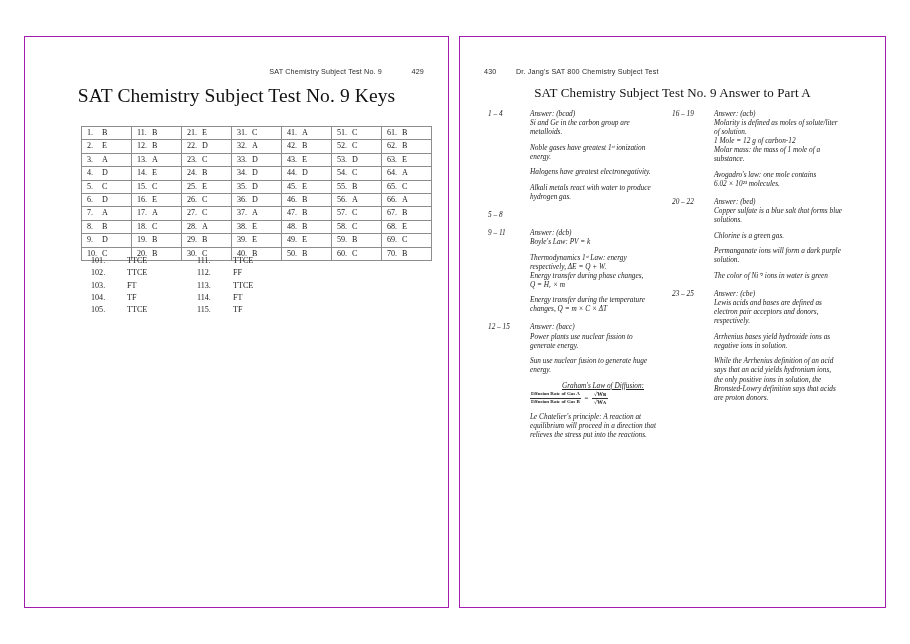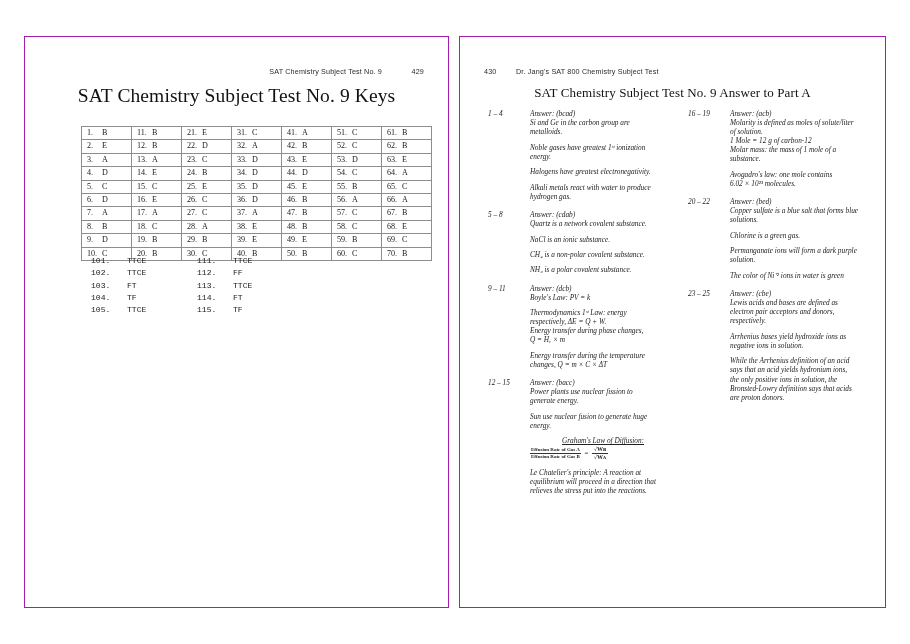--- a/index.html
+++ b/index.html
@@ -92,21 +92,20 @@
     position: absolute;
     top: 218px;
     left: 66px;
     width: 320px;
     font-size: 8.1px;
     color: #1b1b1b;
   }
   .tf-col {
     float: left;
     width: 106px;
-    font-family: Liberation Mono, monospace;
   }
   .tf-row {
     height: 12.3px;
     line-height: 12.3px;
     white-space: nowrap;
   }
   .tf-row .n {
     display: inline-block;
     width: 24px;
   }
@@ -122,21 +121,21 @@
     left: 20px;
     right: 14px;
     height: 470px;
   }
   .col {
     position: absolute;
     top: 0;
     width: 192px;
   }
   .col-a { left: 8px; }
-  .col-b { left: 208px; }
+  .col-b { left: 192px; }
 
   .ansgroup { margin-bottom: 9px; }
 
   .ansgroup-head {
     position: relative;
     min-height: 9px;
   }
   .grp-range {
     position: absolute;
     left: 0;
@@ -343,30 +342,20 @@
                 <div class="ans-line">Halogens have greatest electronegativity.</div>
                 <div class="para-gap"></div>
                 <div class="ans-line">Alkali metals react with water to produce</div>
                 <div class="ans-line">hydrogen gas.</div>
               </div>
             </div>
           </div>
           <div class="ansgroup">
             <div class="ansgroup-head">
               <div class="grp-range">5 – 8</div>
-              <div class="grp-body">
-                <div class="ans-line key">Answer: (cdab)</div>
-                <div class="ans-line">Quartz is a network covalent substance.</div>
-                <div class="para-gap"></div>
-                <div class="ans-line">NaCl is an ionic substance.</div>
-                <div class="para-gap"></div>
-                <div class="ans-line">CH₄ is a non-polar covalent substance.</div>
-                <div class="para-gap"></div>
-                <div class="ans-line">NH₃ is a polar covalent substance.</div>
-              </div>
             </div>
           </div>
           <div class="ansgroup">
             <div class="ansgroup-head">
               <div class="grp-range">9 – 11</div>
               <div class="grp-body">
                 <div class="ans-line key">Answer: (dcb)</div>
                 <div class="ans-line">Boyle's Law: PV = k</div>
                 <div class="para-gap"></div>
                 <div class="ans-line">Thermodynamics 1ˢᵗ Law: energy</div>

